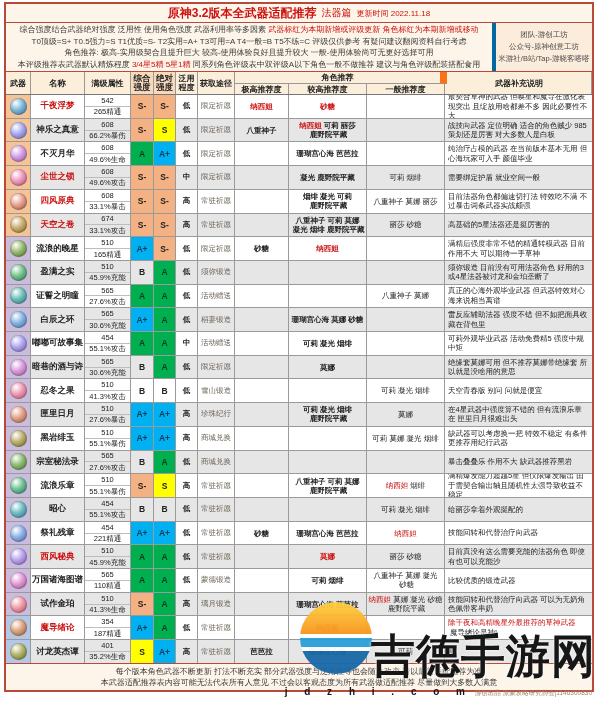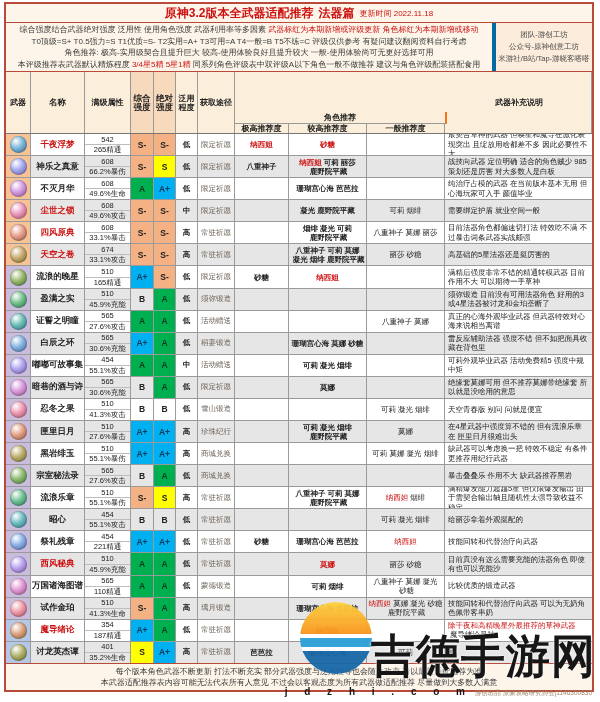--- a/index.html
+++ b/index.html
@@ -13,41 +13,41 @@
     border:2px solid #b94a3a;background:#fdf5e9;box-sizing:border-box;
     display:flex;flex-direction:column;
   }
   
   .title-bar{
     height:18px;flex:0 0 18px;border-bottom:1px solid #b94a3a;
     display:flex;align-items:center;justify-content:center;gap:5px;
     background:#fdf5e9;
   }
   .title-main{color:#cc1111;font-weight:bold;font-size:12px;}
-  .title-sub{color:#cc1111;font-weight:bold;font-size:12px;}
+  .title-sub{color:#cc1111;font-weight:normal;font-size:10px;}
   .title-date{color:#cc1111;font-size:8px;}
   
   .info-band{flex:0 0 48px;display:flex;border-bottom:1px solid #b94a3a;}
   .info-main{
     flex:1;border-right:4px solid #0369a1;display:flex;flex-direction:column;
     justify-content:center;text-align:center;font-size:8px;line-height:11.5px;
     color:#3a3a3a;padding:1px 4px;box-sizing:border-box;
   }
   .info-main .red, .red{color:#cc1111;}
   .credits{
     flex:0 0 96px;display:flex;flex-direction:column;justify-content:center;
     text-align:center;font-size:7.5px;line-height:12px;color:#4a4a4a;background:#fbecdc;
     padding:0 2px;box-sizing:border-box;
   }
   
   .thead{flex:0 0 22px;display:flex;background:#fbeeda;border-bottom:1px solid #777;font-weight:bold;font-size:8px;color:#222;}
   .thead .cell{border-right:1px solid #999;display:flex;align-items:center;justify-content:center;text-align:center;box-sizing:border-box;line-height:9px;}
   .th-tint{background:#f7d9bc;}
   .rec-group{display:flex;flex-direction:column;flex:0 0 212px;}
-  .rec-group .rg-top{flex:0 0 11px;border-bottom:1px solid #999;border-right:2px solid #f97316;display:flex;align-items:center;justify-content:center;box-sizing:border-box;margin-top:40px;}
+  .rec-group .rg-top{flex:0 0 11px;border-bottom:1px solid #999;border-right:7px solid #f97316;display:flex;align-items:center;justify-content:center;box-sizing:border-box;}
   .rec-group .rg-bot{flex:1;display:flex;}
   .rec-group .rg-bot .cell{height:100%;}
   .tbody{flex:1;display:flex;flex-direction:column;}
   .trow{
     flex:1;display:flex;background:#ffffff;border-bottom:1px solid #9a9a9a;
     font-size:7.5px;color:#222;min-height:0;
   }
   .trow:last-child{border-bottom:none;}
   .trow.alt{background:#e7e6e6;}
   .cell{

